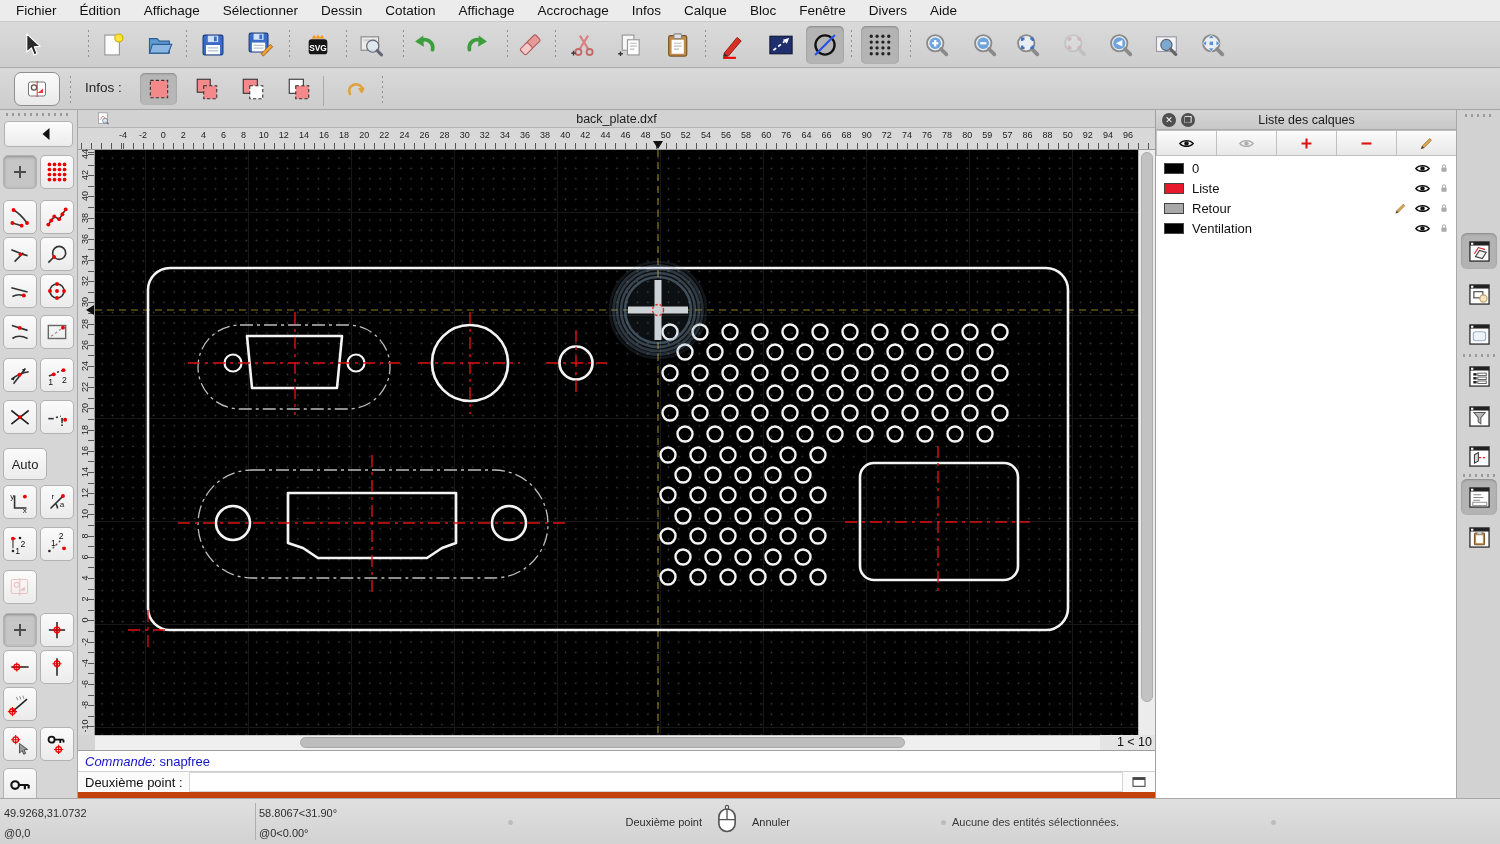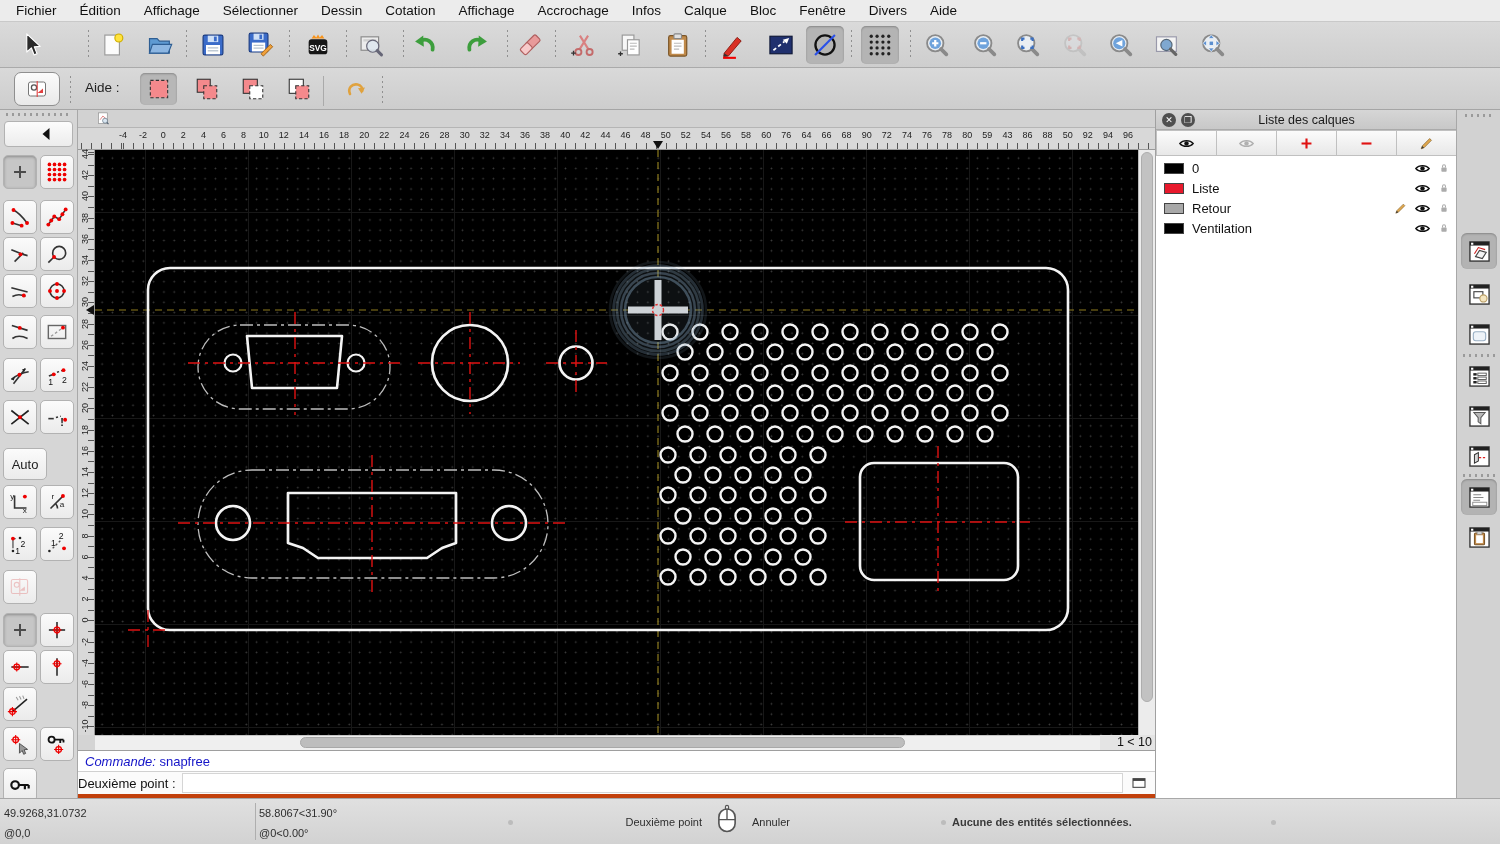--- a/index.html
+++ b/index.html
@@ -92,21 +92,21 @@
   .dock-btn { position:absolute; left:4px; width:36px; height:36px; border-radius:6px;
     display:flex; align-items:center; justify-content:center; }
   .dock-btn.active { background:#b3b3b3; box-shadow:inset 0 1px 2px rgba(0,0,0,.25); }
   .dock-sep { position:absolute; left:6px; width:32px; height:3px;
     background-image:repeating-linear-gradient(to right,#9a9a9a 0 2px,transparent 2px 6px); }
   
   #cmd-history { position:absolute; left:78px; top:750px; width:1077px; height:22px; background:#fff;
     border-top:1px solid #9e9e9e; border-bottom:1px solid #d0d0d0; font-size:13px; padding:3px 0 0 7px; color:#1414c8; }
   #cmd-history .cmd-label { font-style:italic; }
   #cmd-prompt { position:absolute; left:78px; top:772px; width:1077px; height:26px; background:#fbfbfb;
-    border-bottom:4px solid #c2410c; display:flex; align-items:center; padding-left:0; }
+    border-bottom:6px solid #c2410c; display:flex; align-items:center; padding-left:7px; }
   #cmd-prompt .prompt-label { font-size:13px; color:#111; white-space:nowrap; }
   #cmd-input { flex:1; height:20px; margin:0 6px; border:1px solid #d5d5d5; background:#fff; font-size:13px; padding-left:4px;
     font-family:"Liberation Sans",sans-serif; }
   #cmd-fullscreen-btn { width:20px; height:18px; margin-right:6px; display:flex; align-items:center; justify-content:center; }
   
   #statusbar { position:absolute; left:0; top:798px; width:1500px; height:46px; background:linear-gradient(#e0e0e0,#d2d2d2); border-top:1px solid #a8a8a8;padding-left:8px; }
   .sb-text { position:absolute; font-size:11px; color:#2e2e2e; white-space:nowrap; }
   .sb-sep { position:absolute; top:4px; width:1px; height:37px; background:#aeaeae; }
   .sb-dot { position:absolute; width:5px; height:5px; border-radius:50%; background:#bcbcbc; }
 </style>
@@ -349,21 +349,21 @@
 <div id="toolbar2">
   <div id="order-btn">
       <svg viewBox="0 0 24 24" width="24" height="24">
         <rect x="3.5" y="5" width="17" height="14" rx="2" fill="#fff" stroke="#777"></rect>
         <circle cx="9" cy="10.5" r="2.6" fill="none" stroke="#555" stroke-width="1.3"></circle>
         <path d="M12.5 16 l5.5-4.5 V16 Z" fill="#e04040"></path>
         <path d="M12.2 4 V20" stroke="#e04040" stroke-width="1.1"></path>
       </svg>
     </div>
   <div class="tb-sep" style="left:70px"></div>
-  <span id="mode-label">Aide :</span>
+  <span id="mode-label">Infos :</span>
   <div class="tb-sep" style="left:323px;background-image:none;background:#aaa"></div>
   <div class="mode-btn" id="revert-btn" style="left:336px">
       <svg viewBox="0 0 24 24" width="24" height="24">
         <path d="M7 17 C4.5 11 9 6.5 14.5 7.5 C18 8.2 19.8 11 19.2 14" fill="none" stroke="#e0a23e" stroke-width="2.6" stroke-linecap="round"></path>
         <path d="M22 10.5 L18.6 16.8 L15 11.2 Z" fill="#e0a23e"></path>
       </svg>
     </div>
   <div class="tb-sep" style="left:382px"></div>
 <div class="mode-btn active" style="left: 140px;">
       <svg viewBox="0 0 24 24" width="26" height="26">
@@ -625,20 +625,21 @@
     </div>
   </div>
 
 <div id="tabbar">
   <span id="tab-icon"><svg viewBox="0 0 24 24" width="15" height="15">
         <rect x="4" y="3" width="14" height="17" fill="#fff" stroke="#888"></rect>
         <path d="M6.5 14 L11 8 L15.5 12" stroke="#d04040" fill="none"></path>
         <circle cx="14.5" cy="15.5" r="4" fill="#cfe0ee" fill-opacity="0.8" stroke="#567"></circle>
         <path d="M17.5 18.5 L20 21" stroke="#567" stroke-width="2"></path>
       </svg></span>
+  <div id="tab-title">back_plate.dxf</div>
 </div>
 
 <div id="corner-tl"></div>
 <div id="hruler">
   <div class="ticks"></div>
   <div id="hmarker"></div>
 <span class="hnum" style="left: 45px;">-4</span>
     <span class="hnum" style="left: 65.1px;">-2</span>
     <span class="hnum" style="left: 85.2px;">0</span>
     <span class="hnum" style="left: 105.3px;">2</span>
@@ -675,21 +676,21 @@
     <span class="hnum" style="left: 728.4px;">64</span>
     <span class="hnum" style="left: 748.5px;">66</span>
     <span class="hnum" style="left: 768.6px;">68</span>
     <span class="hnum" style="left: 788.7px;">90</span>
     <span class="hnum" style="left: 808.8px;">72</span>
     <span class="hnum" style="left: 828.9px;">74</span>
     <span class="hnum" style="left: 849px;">76</span>
     <span class="hnum" style="left: 869.1px;">78</span>
     <span class="hnum" style="left: 889.2px;">80</span>
     <span class="hnum" style="left: 909.3px;">59</span>
-    <span class="hnum" style="left: 929.4px;">43</span>
+    <span class="hnum" style="left: 929.4px;">57</span>
     <span class="hnum" style="left: 949.5px;">86</span>
     <span class="hnum" style="left: 969.6px;">88</span>
     <span class="hnum" style="left: 989.7px;">50</span>
     <span class="hnum" style="left: 1009.8px;">92</span>
     <span class="hnum" style="left: 1029.9px;">94</span>
     <span class="hnum" style="left: 1050px;">96</span>
   </div>
 <div id="vruler">
   <div class="ticks"></div>
   <div id="vmarker" style="top:155px"></div>
@@ -1094,15 +1095,15 @@
   <div class="sb-text" style="left:259px;top:28px">@0&lt;0.00°</div>
   <div class="sb-dot" style="left:508px;top:21px"></div>
   <div class="sb-text" style="left:582px;top:17px;width:120px;text-align:right">Deuxième point</div>
   <div class="abs" style="left:712px;top:5px"><svg viewBox="0 0 24 24" width="30" height="30">
         <rect x="10.8" y="1" width="2.4" height="4.5" rx="1.2" fill="#fff" stroke="#555"></rect>
         <rect x="5.5" y="4" width="13" height="18" rx="6.5" fill="#fff" stroke="#555" stroke-width="1.3"></rect>
         <path d="M5.5 12.5 h13 M12 4 v8.5" stroke="#555" stroke-width="1.1"></path>
       </svg></div>
   <div class="sb-text" style="left:752px;top:17px">Annuler</div>
   <div class="sb-dot" style="left:941px;top:21px"></div>
-  <div class="sb-text" style="left:952px;top:17px;font-weight:bold;color:#3a3a3a">Aucune des entités sélectionnées.</div>
+  <div class="sb-text" style="left:952px;top:17px;font-weight:normal;color:#3a3a3a">Aucune des entités sélectionnées.</div>
   <div class="sb-dot" style="left:1271px;top:21px"></div>
 </div>
 
 </body></html>

